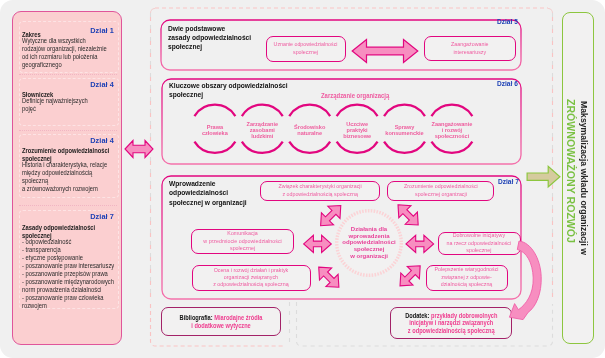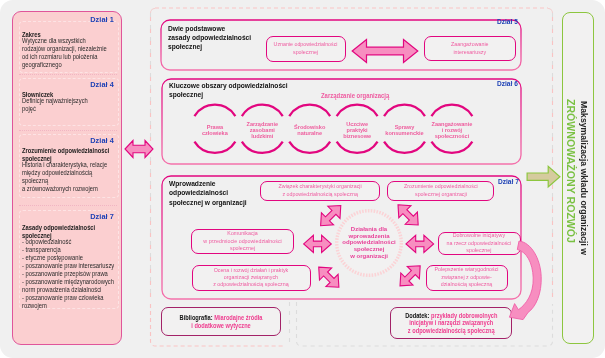--- a/index.html
+++ b/index.html
@@ -50,21 +50,21 @@
   .vt2{color:#7ac143;font-size:10.6px;font-weight:bold;}
 </style>
 </head>
 <body>
 
 <div id="stage">
   <div class="canvas"></div>
 
   <div class="abs" id="leftpanel">
     <div class="linner" style="left:6px;top:9px;width:98px;height:50px"></div>
-    <div class="ltag" style="top:3px">Dział 1</div>
+    <div class="ltag" style="top:14px">Dział 1</div>
     <div class="lsec" style="left:9px;top:18.7px;width:111px">
       <div class="ltitle">Zakres</div>
       <div class="lbody">Wytyczne dla wszystkich
 rodzajów organizacji, niezależnie
 od ich rozmiaru lub położenia
 geograficznego</div>
     </div>
     <div class="lsep" style="top:61.5px"></div>
 
     <div class="linner" style="left:6px;top:66px;width:98px;height:46px"></div>

